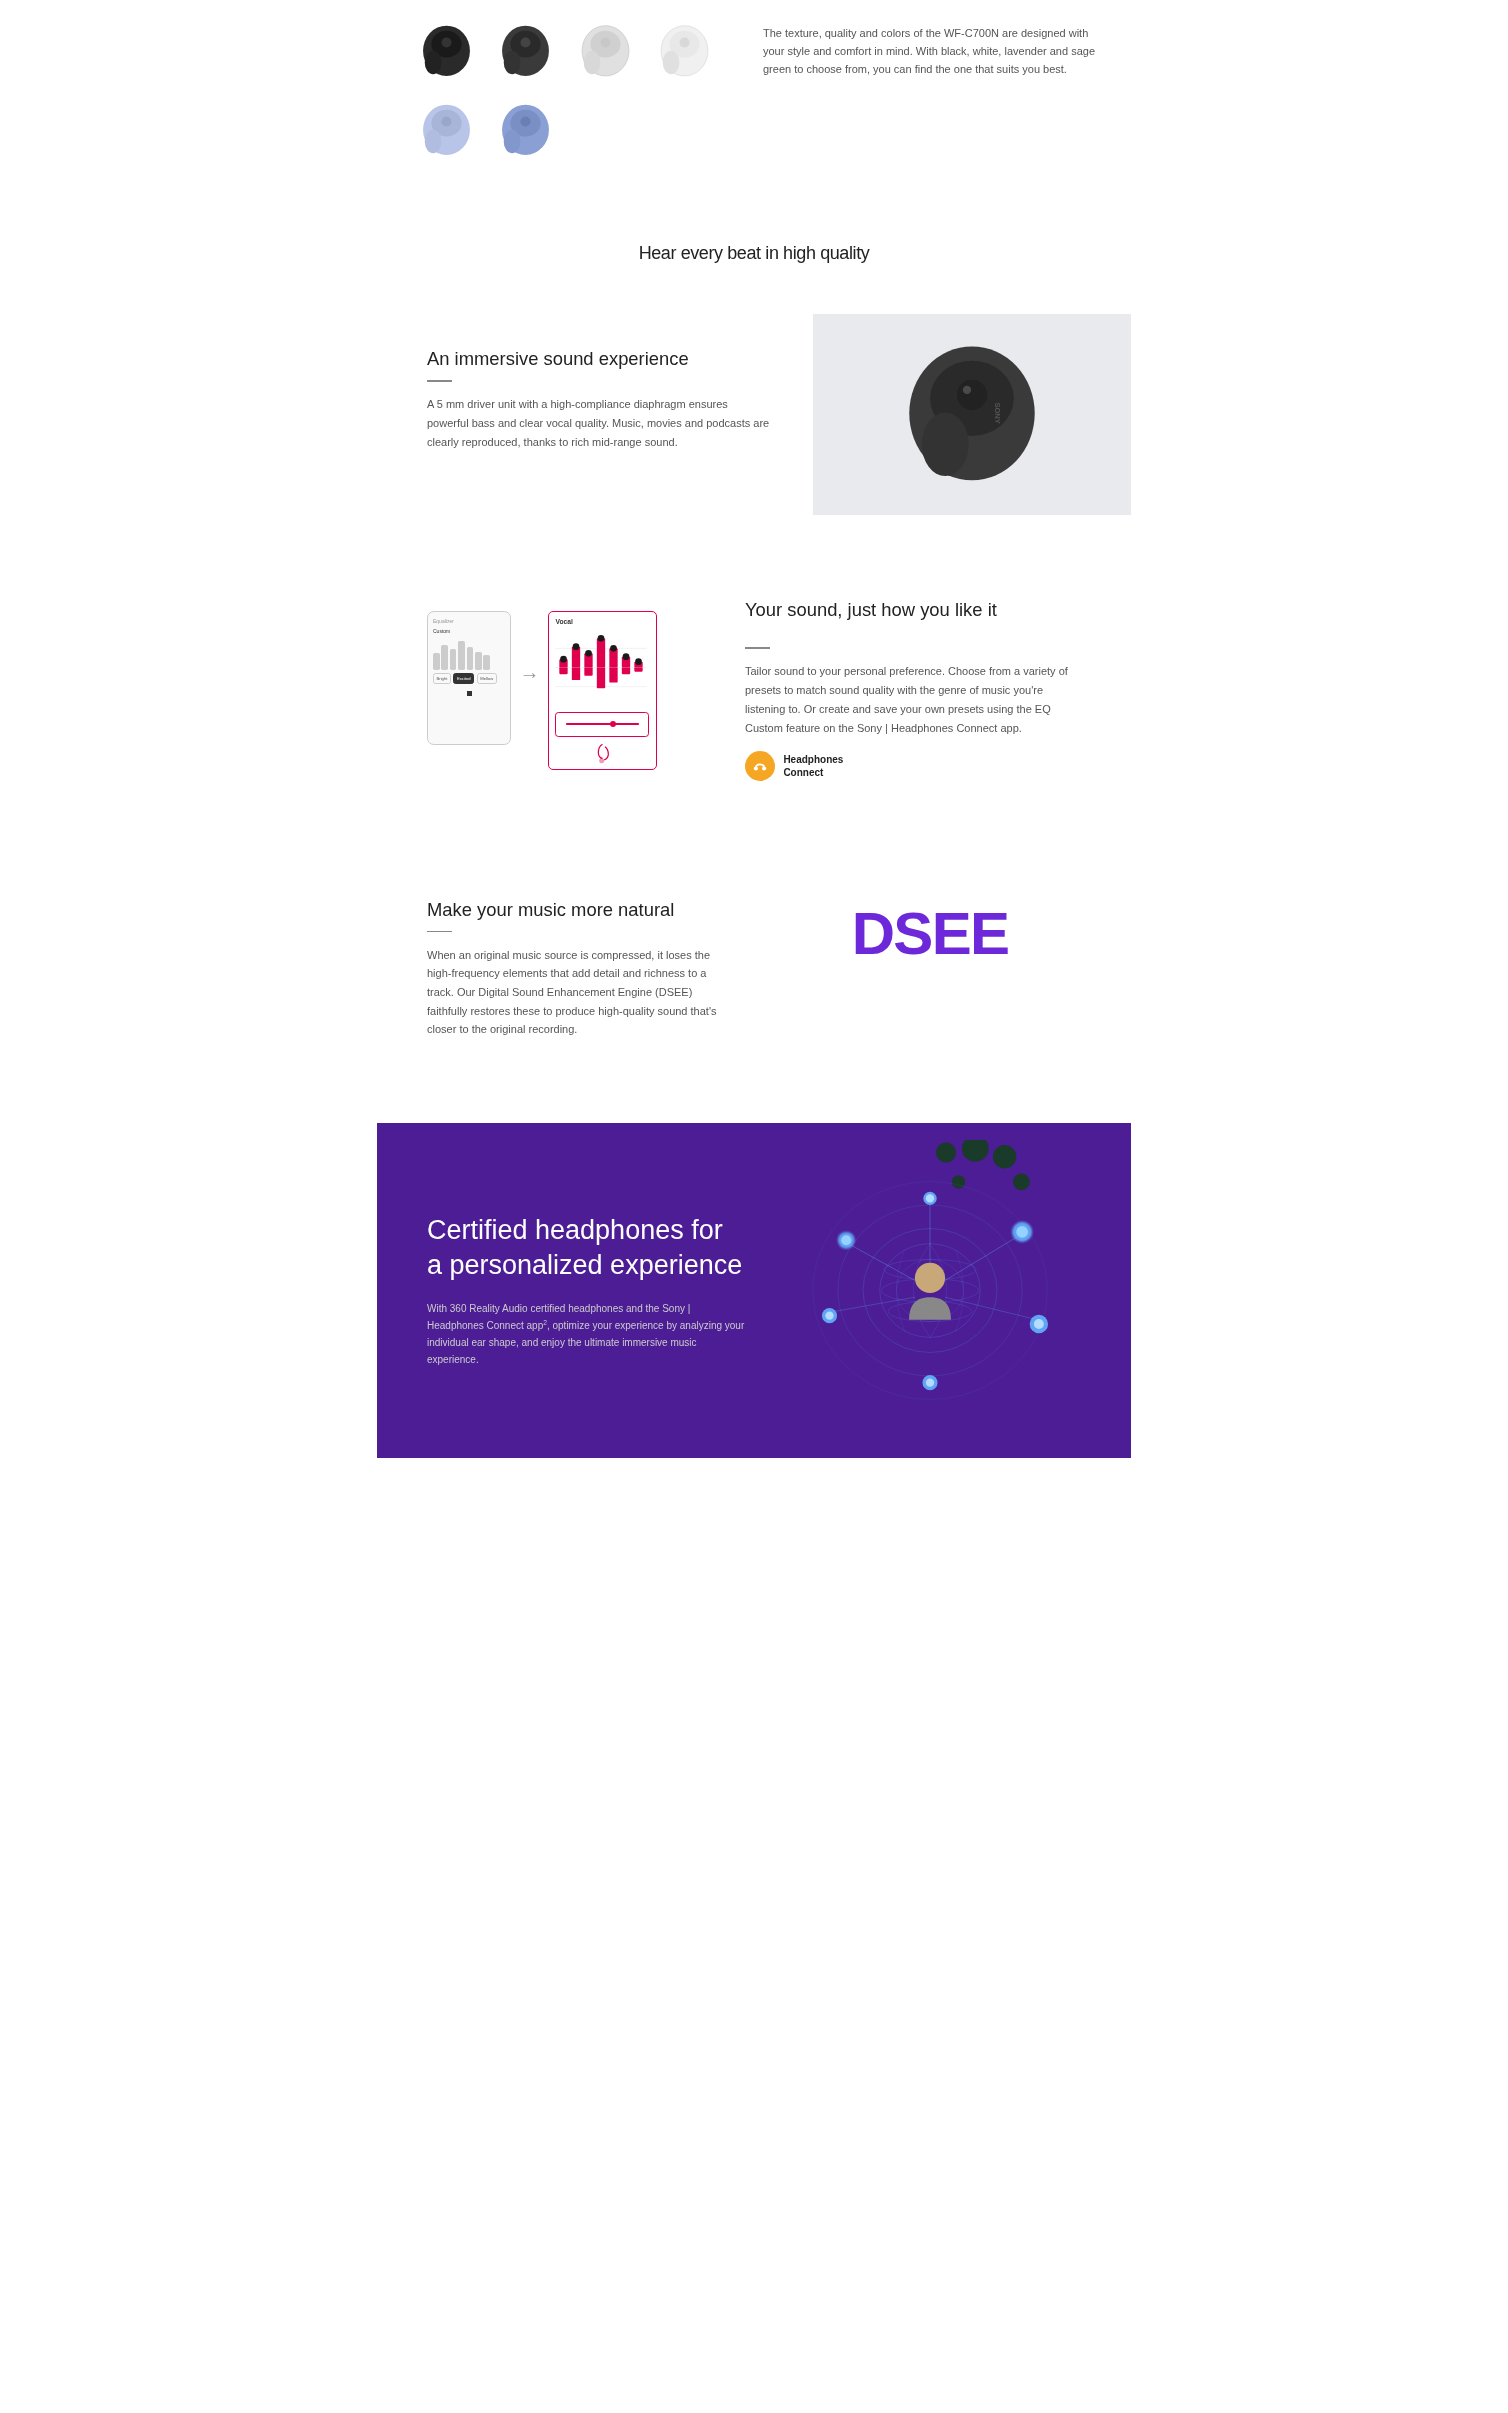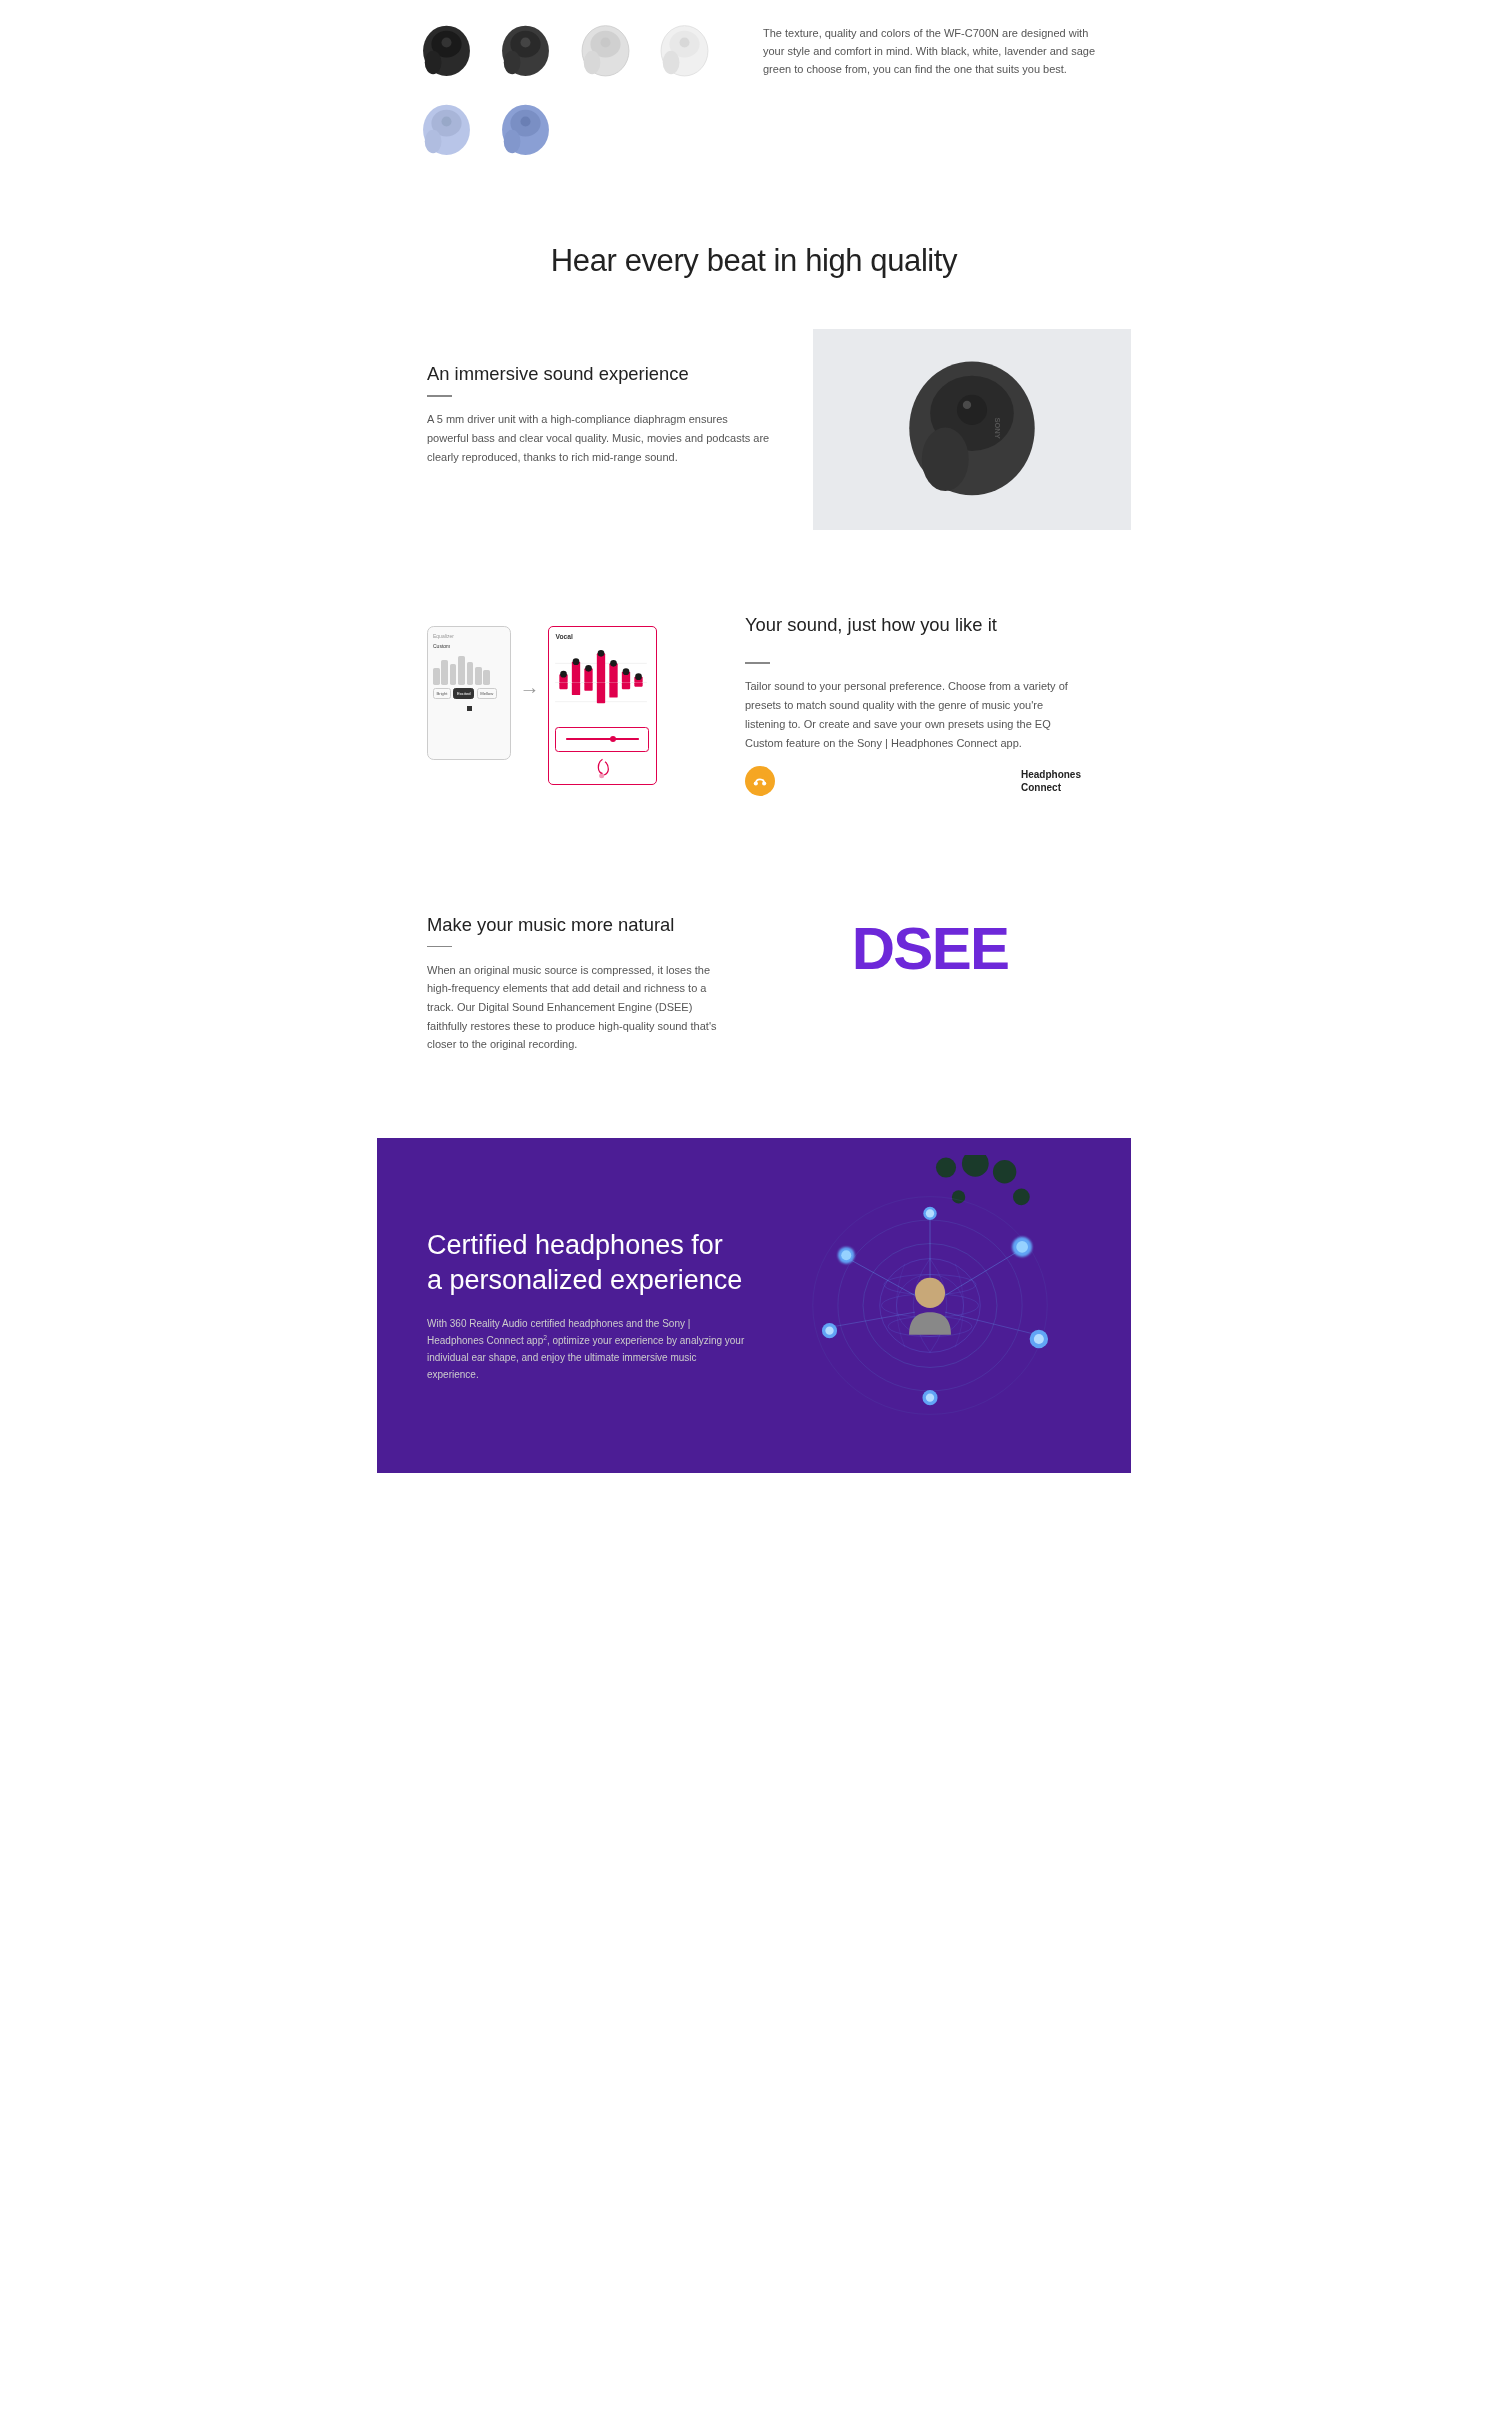--- a/index.html
+++ b/index.html
@@ -42,21 +42,21 @@
       line-height: 1.6;
       color: #555;
     }
 
     
     .hear-beat-section {
       text-align: center;
       padding: 42px 17px 50px;
     }
     .hear-beat-section h2 {
-      font-size: 31px;
+      font-size: 18px;
       font-weight: 400;
       color: #222;
       letter-spacing: -0.4px;
     }
 
     
     .two-col-section {
       display: flex;
       align-items: stretch;
       margin-bottom: 50px;
@@ -227,21 +227,20 @@
     .your-sound-text p {
       font-size: 11px;
       line-height: 1.7;
       color: #555;
       margin-bottom: 13.4px;
     }
     .headphones-connect-badge {
       display: flex;
       align-items: center;
       gap: 8.4px;
-      justify-content: space-between;
     }
     .hc-icon {
       width: 30px;
       height: 30px;
       background: #f5a623;
       border-radius: 50%;
       display: flex;
       align-items: center;
       justify-content: center;
       color: white;

